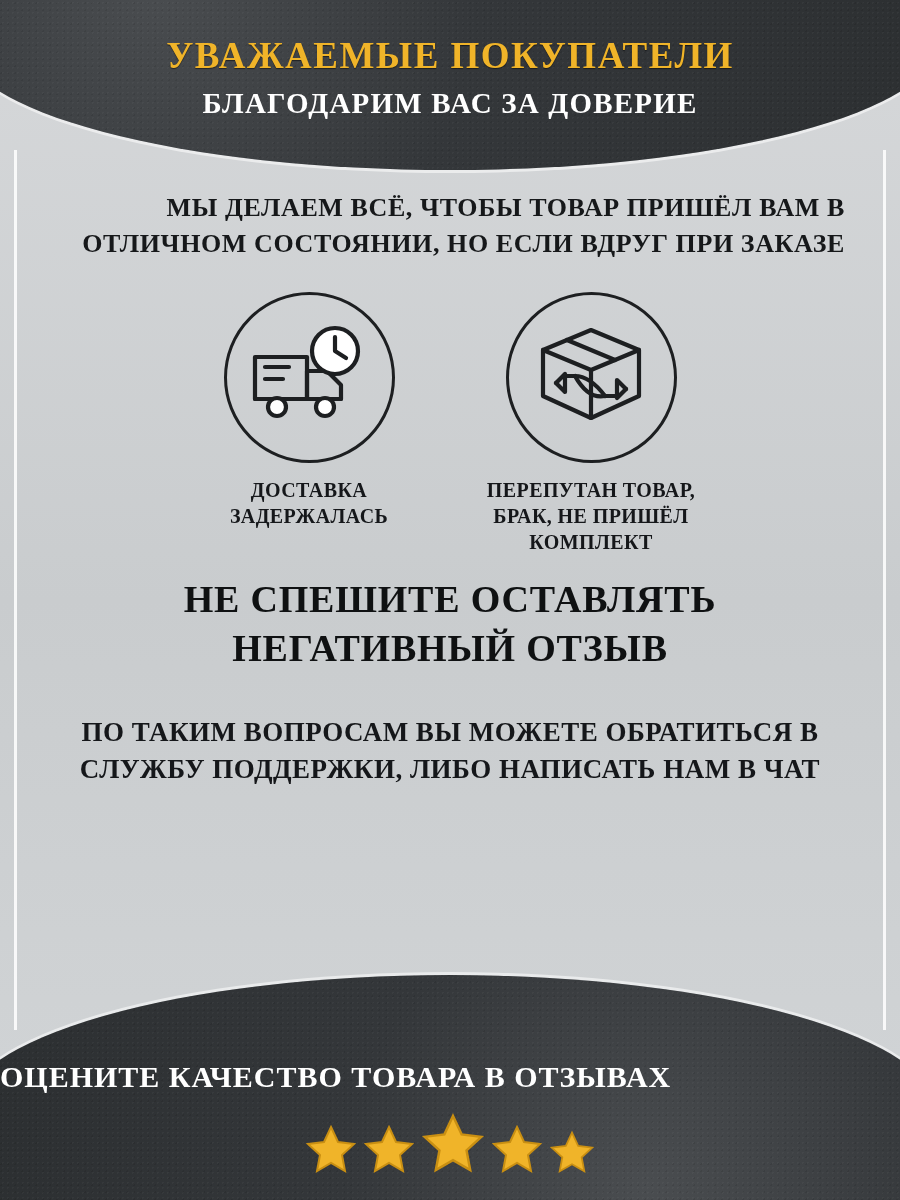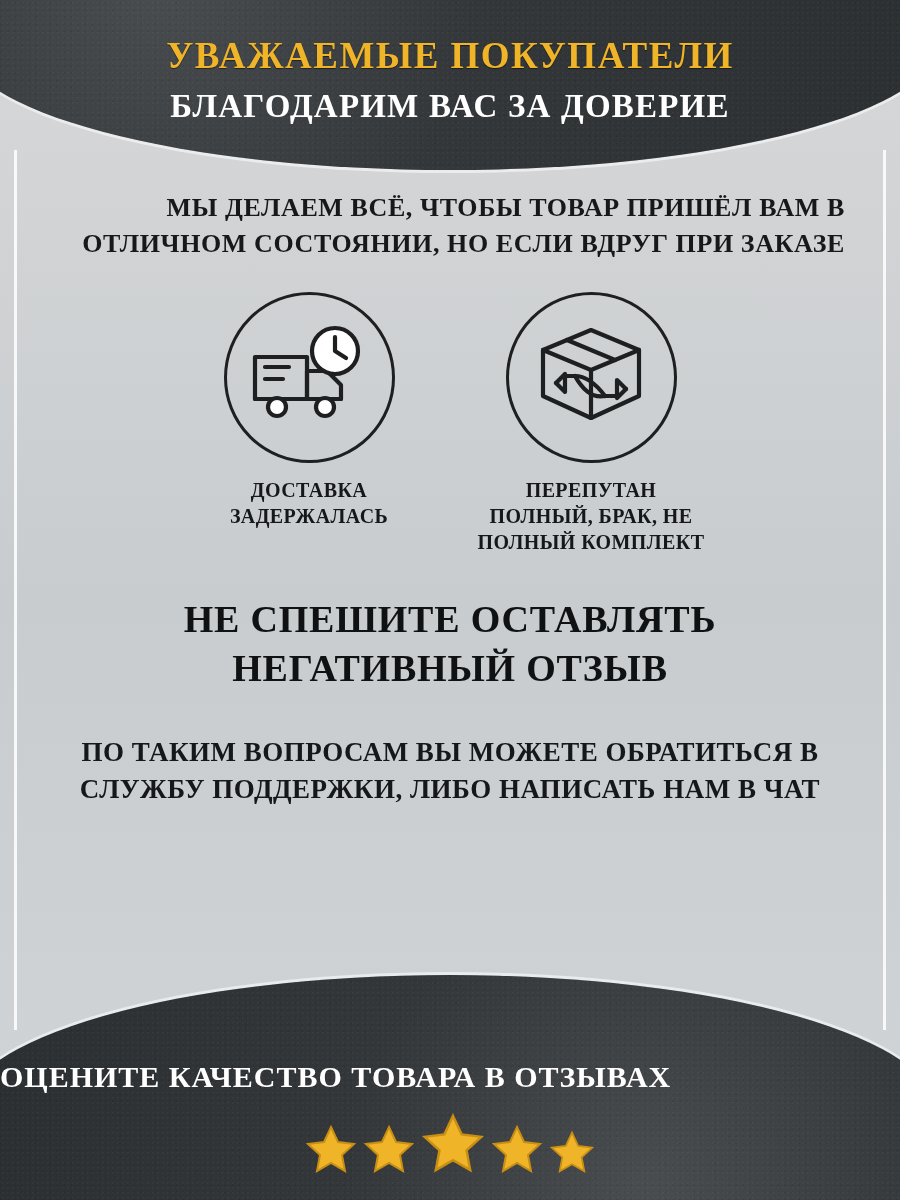--- a/index.html
+++ b/index.html
@@ -60,21 +60,21 @@
   .headline-gold {
     margin-top: 34px;
     font-size: 37px;
     font-weight: bold;
     letter-spacing: 1.5px;
     color: #f0b429;
     text-shadow: 0 1px 1px rgba(0,0,0,.5);
   }
   .headline-white {
     margin-top: 8px;
-    font-size: 33px;
+    font-size: 29px;
     font-weight: bold;
     letter-spacing: 1.2px;
     line-height: 1.28;
     color: #ffffff;
   }
 
   
   .side-rule {
     position: absolute;
     top: 150px;
@@ -134,21 +134,21 @@
     font-size: 20px;
     font-weight: bold;
     line-height: 1.3;
     color: #15171a;
     letter-spacing: .4px;
     text-align: center;
   }
 
   
   .statement {
-    margin-top: 40px;
+    margin-top: 20px;
     font-size: 38px;
     font-weight: bold;
     line-height: 1.3;
     letter-spacing: .8px;
     color: #0f1112;
     padding: 0 60px;
   }
   .support-text {
     margin-top: 40px;
     font-size: 27px;
@@ -264,21 +264,21 @@
 
               <path d="M44 56 H34 v16 l-9-9"></path>
               <path d="M25 63 l9 -9"></path>
               <path d="M74 76 h12 v-16 l9 9"></path>
               <path d="M95 69 l-9 9"></path>
               <path d="M44 56 c10 18 20 22 30 20"></path>
               <path d="M74 76 c-12 -16 -22 -20 -30 -20"></path>
             </svg>
           </span>
         </div>
-        <div class="icon-caption">ПЕРЕПУТАН ПОЛНЫЙ, БРАК, НЕ ПОЛНЫЙ КОМПЛЕКТ</div>
+        <div class="icon-caption">ПЕРЕПУТАН ТОВАР, БРАК, НЕ ПРИШЁЛ КОМПЛЕКТ</div>
       </div>
 
 
     </div>
 
     <div class="statement">НЕ СПЕШИТЕ ОСТАВЛЯТЬ НЕГАТИВНЫЙ ОТЗЫВ</div>
     <div class="support-text">ПО ТАКИМ ВОПРОСАМ ВЫ МОЖЕТЕ ОБРАТИТЬСЯ В СЛУЖБУ ПОДДЕРЖКИ, ЛИБО НАПИСАТЬ НАМ В ЧАТ</div>
   </div>
 
   <div class="bottom-banner"></div>

